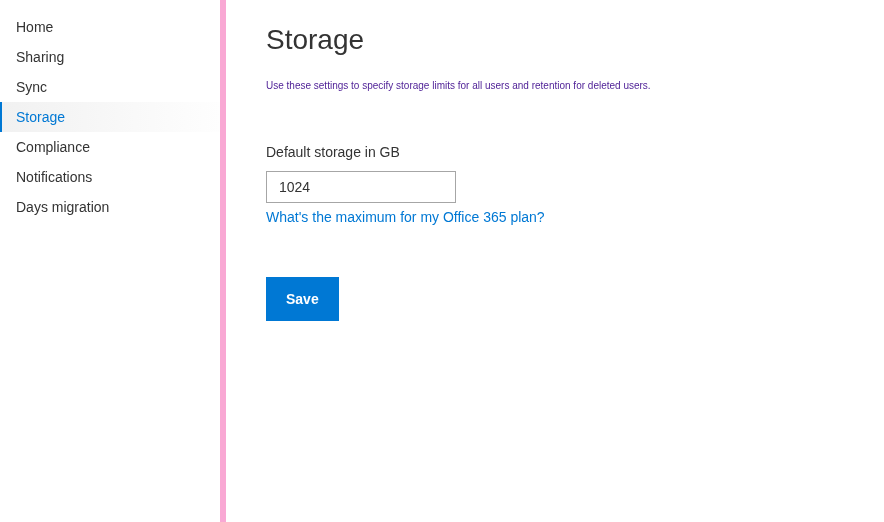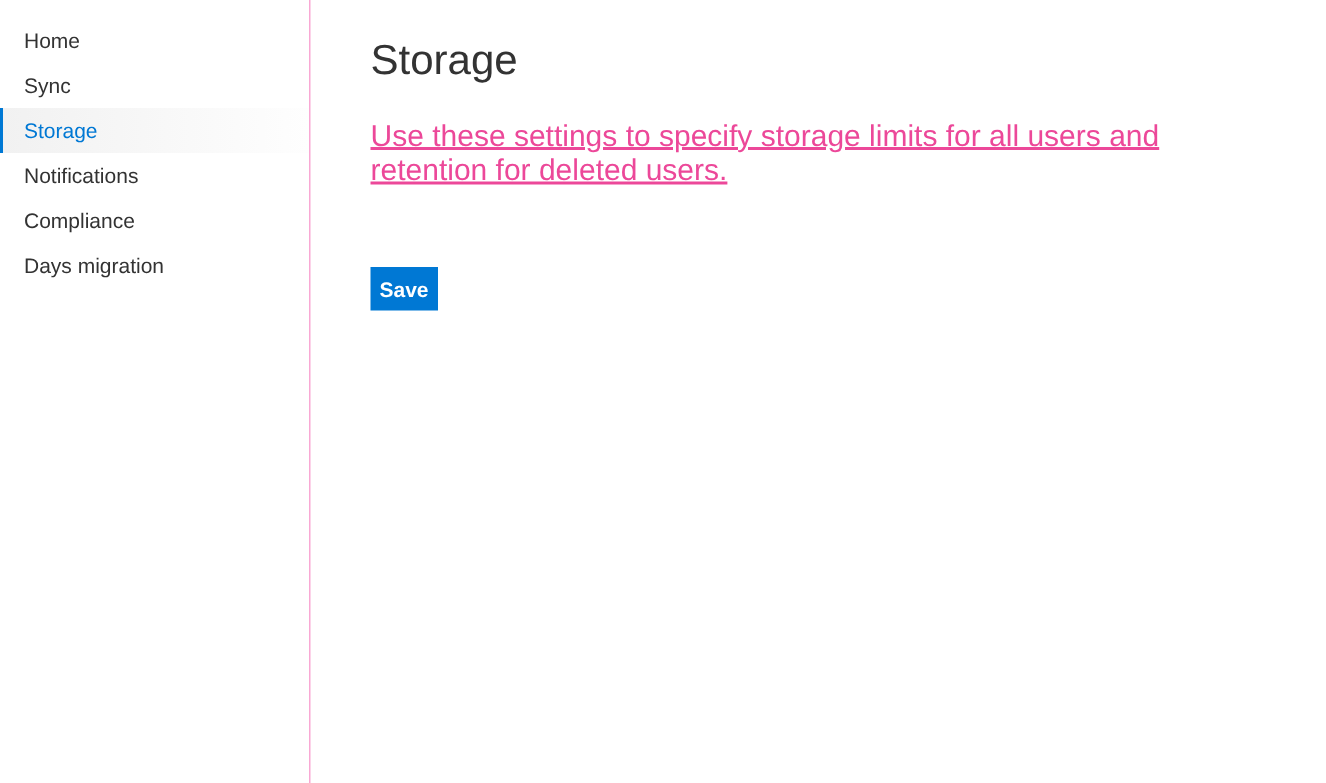--- a/index.html
+++ b/index.html
@@ -6,22 +6,22 @@
     body {
       font-family: "Segoe UI", -apple-system, BlinkMacSystemFont, sans-serif;
       font-size: 14px;
       color: #333;
       background: #fff;
       width: 884px;
       height: 522px;
       display: flex;
     }
     .sidebar {
-      width: 207px;
-      border-right: 1px solid #f9a8d4;
+      width: 226px;
+      border-right: 6px solid #f9a8d4;
       padding-top: 12px;
     }
     .sidebar-item {
       height: 30px;
       line-height: 30px;
       padding-left: 16px;
       color: #333;
       cursor: pointer;
       position: relative;
       font-size: 14px;
@@ -43,24 +43,23 @@
       flex: 1;
       padding: 24px 40px;
     }
     .page-title {
       font-size: 28px;
       font-weight: 300;
       color: #333;
       margin-bottom: 24px;
     }
     .page-desc {
-      color: #ec4899;
-      font-size: 20px;
+      color: #4c1d95;
+      font-size: 10px;
       margin-bottom: 52px;
-      text-decoration: underline;
     }
     .field-group {
       margin-bottom: 52px;
     }
     .field-label {
       color: #333;
       font-size: 14px;
       margin-bottom: 8px;
       max-width: 240px;
       line-height: 1.4;
@@ -80,40 +79,48 @@
       color: #0078d4;
       font-size: 14px;
       margin-top: 6px;
       cursor: pointer;
       text-decoration: none;
     }
     .save-btn {
       background: #0078d4;
       color: #fff;
       border: none;
-      height: 29px;
-      padding: 0 6px;
+      height: 44px;
+      padding: 0 20px;
       font-size: 14px;
       font-family: inherit;
       font-weight: 600;
       cursor: pointer;
     }
   </style>
 </head>
 <body>
 
 <nav class="sidebar">
   <div class="sidebar-item">Home</div>
+  <div class="sidebar-item">Sharing</div>
   <div class="sidebar-item">Sync</div>
   <div class="sidebar-item active">Storage</div>
+  <div class="sidebar-item">Compliance</div>
   <div class="sidebar-item">Notifications</div>
-  <div class="sidebar-item">Compliance</div>
   <div class="sidebar-item">Days migration</div>
 </nav>
 
 <main class="main">
   <h1 class="page-title">Storage</h1>
   <p class="page-desc">Use these settings to specify storage limits for all users and retention for deleted users.</p>
 
+  <div class="field-group">
+    <div class="field-label">Default storage in GB</div>
+    <input class="text-input" type="text" value="1024" style="">
+    <div>
+      <a class="link">What's the maximum for my Office 365 plan?</a>
+    </div>
+  </div>
 
 
   <button class="save-btn">Save</button>
 </main>
 
 </body></html>

